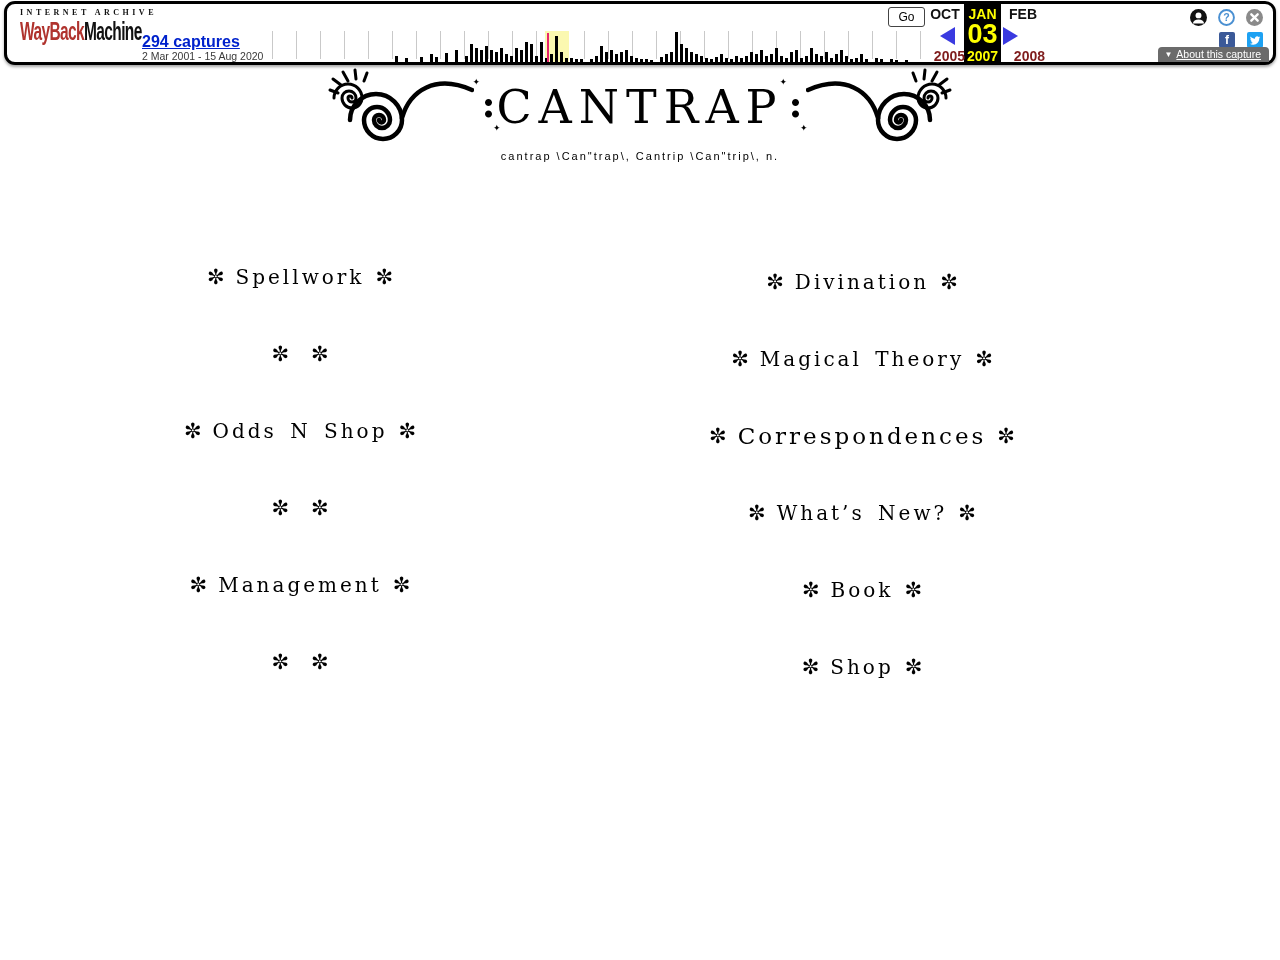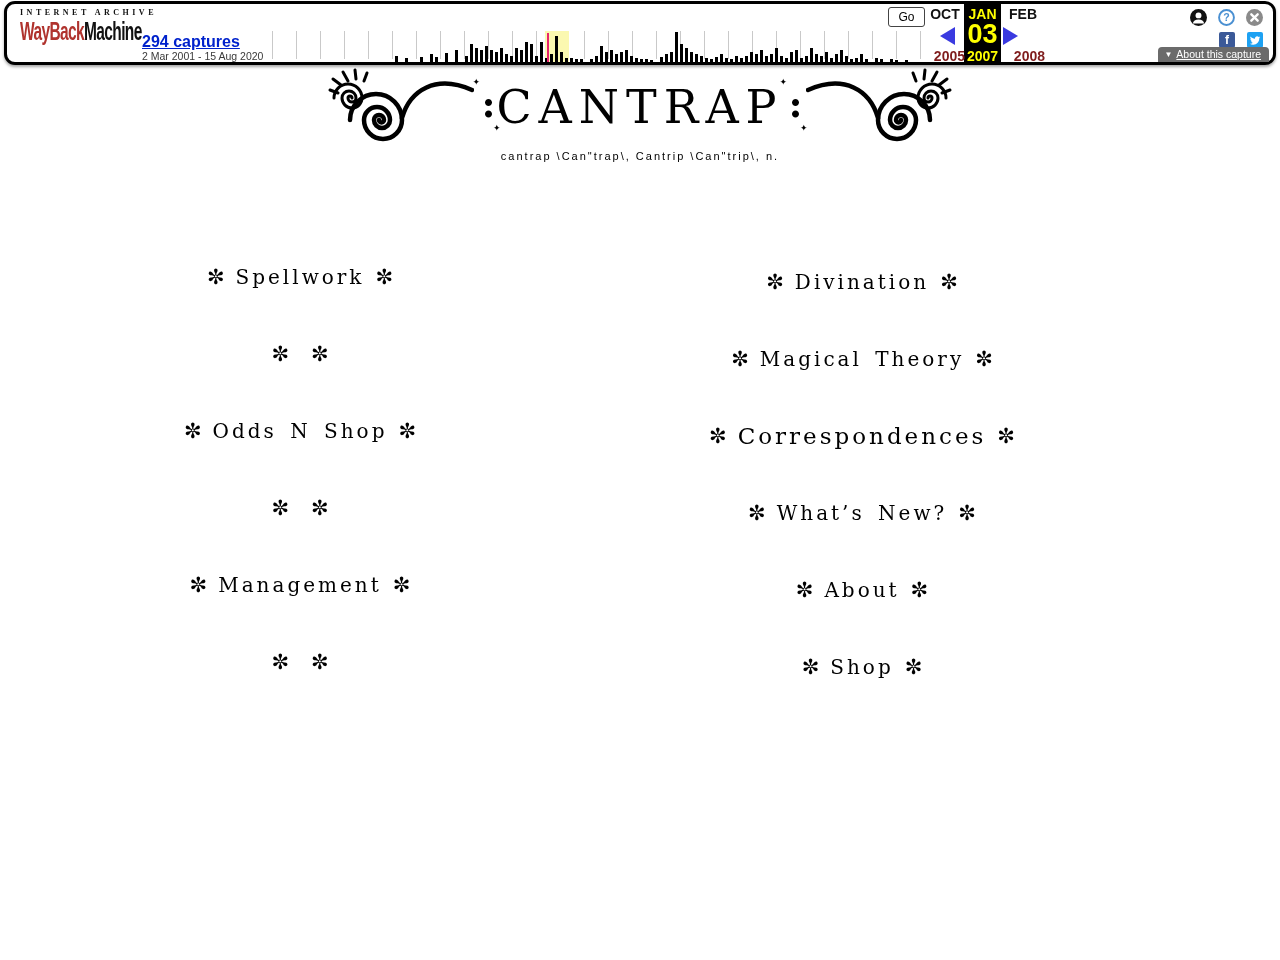--- a/index.html
+++ b/index.html
@@ -326,21 +326,21 @@
         <span>Correspondences</span>
         <span class="star">✼</span>
       </div>
       <div class="link-row">
         <span class="star">✼</span>
         <span>What’s New?</span>
         <span class="star">✼</span>
       </div>
       <div class="link-row">
         <span class="star">✼</span>
-        <span>About</span>
+        <span>Book</span>
         <span class="star">✼</span>
       </div>
       <div class="link-row">
         <span class="star">✼</span>
         <span>Shop</span>
         <span class="star">✼</span>
       </div>
     </div>
 </div>
 

